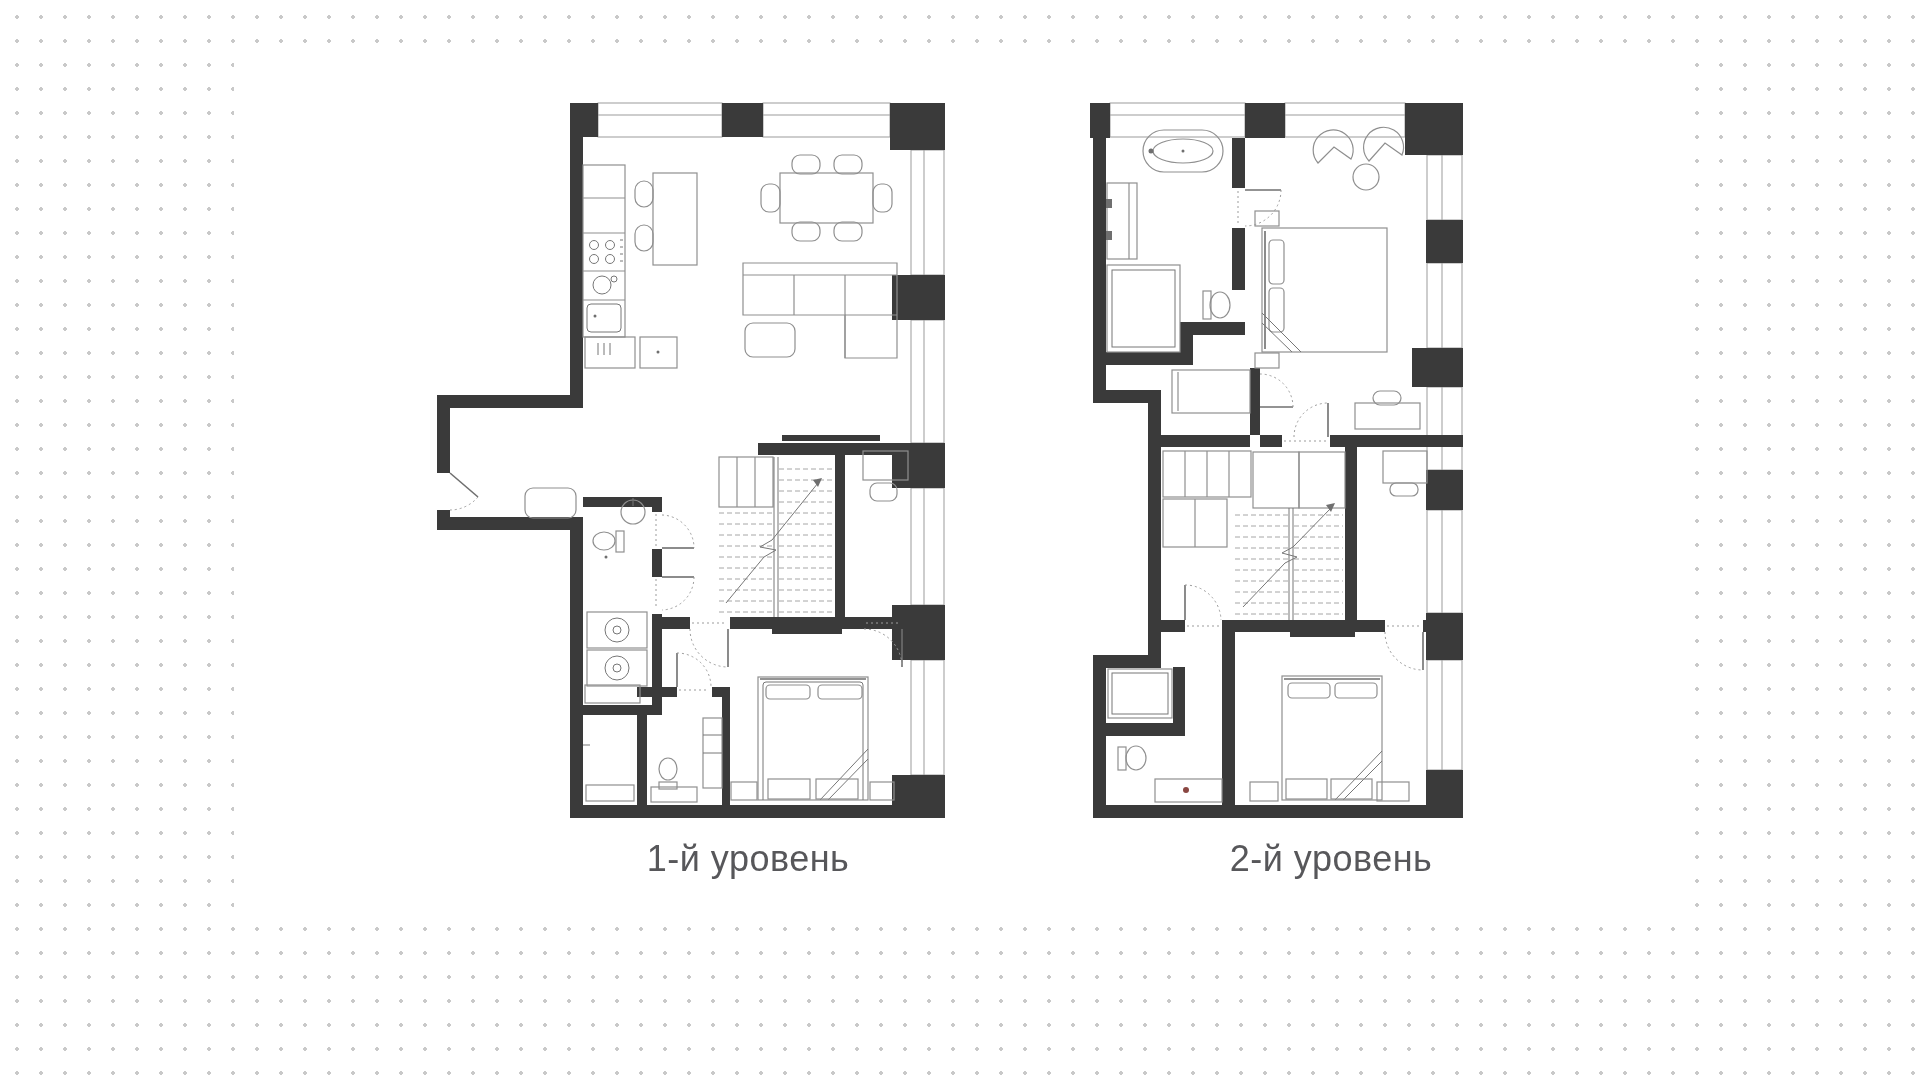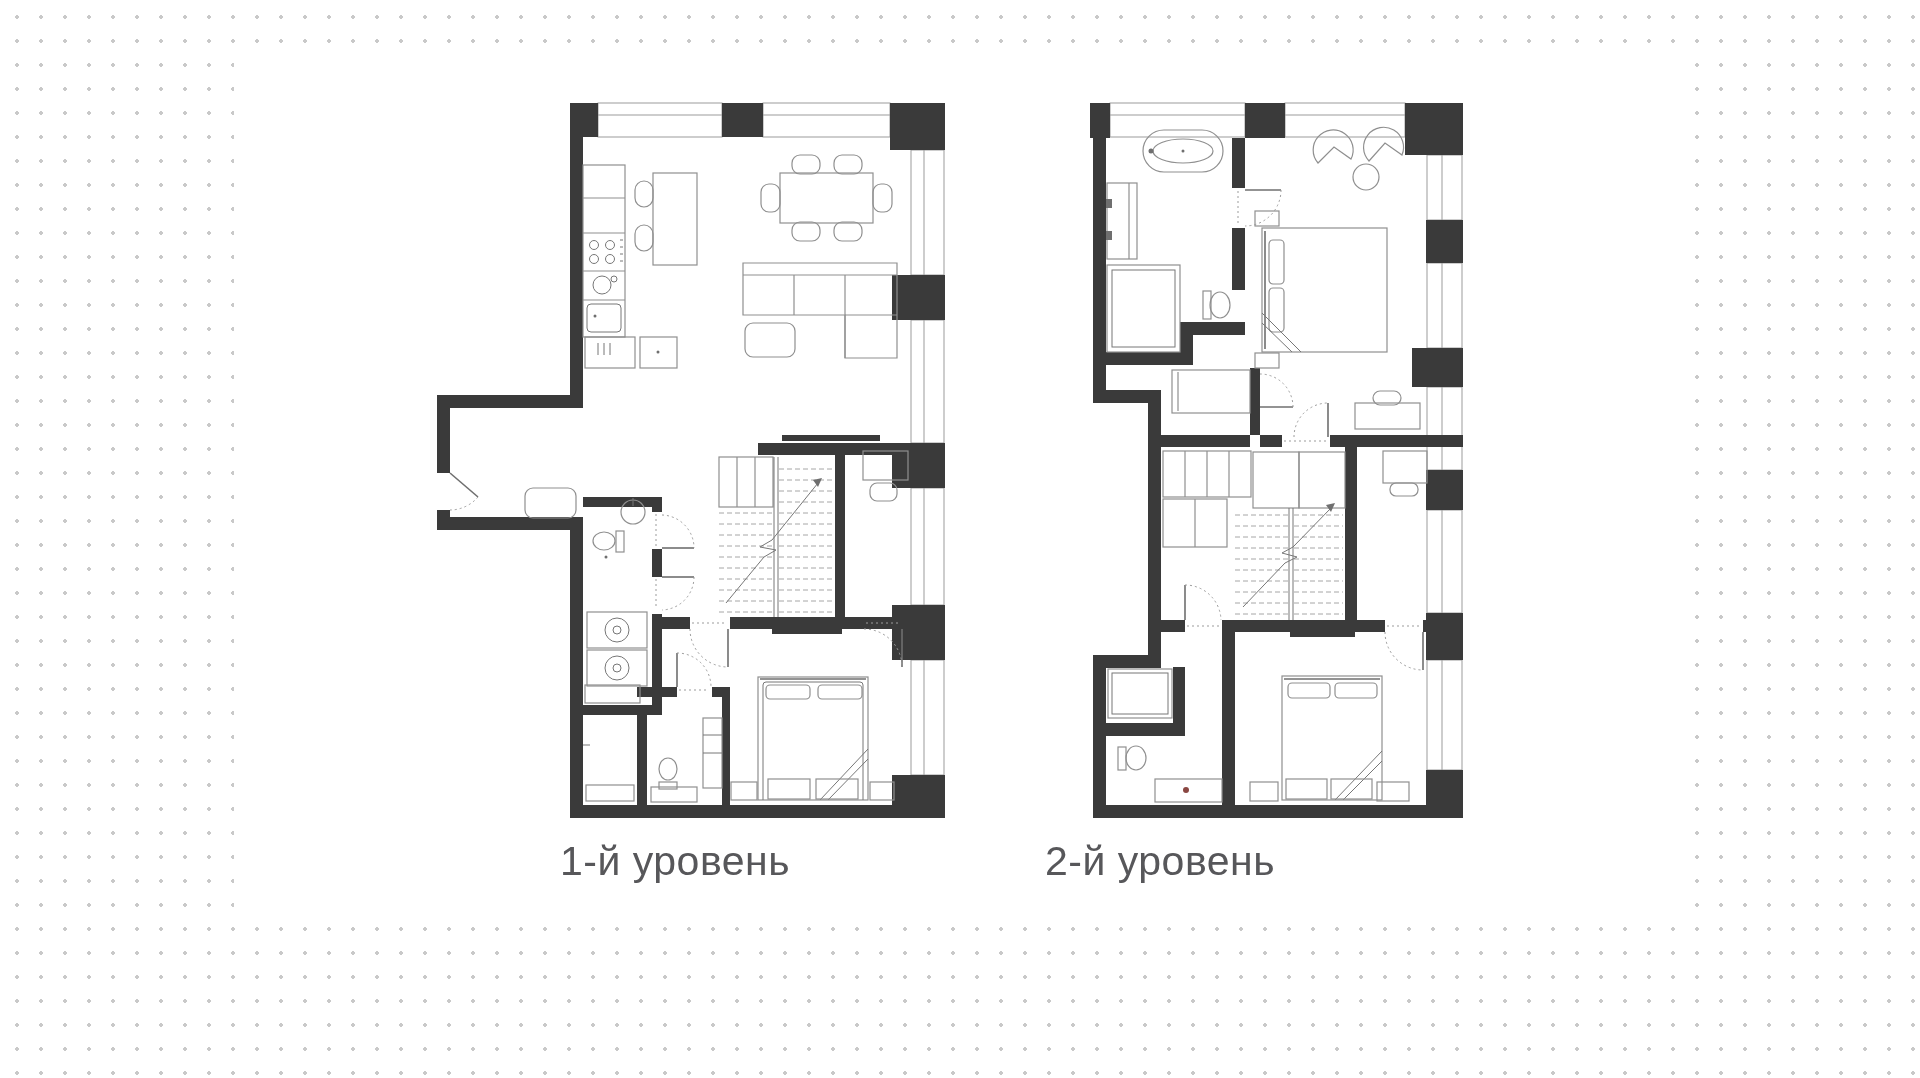--- a/index.html
+++ b/index.html
@@ -10,22 +10,22 @@
     background-size:24px 24px;
     background-position:5px 5px;
     font-family:"Liberation Sans",sans-serif;
   }
   .panel{
     position:absolute;left:234px;top:62px;width:1459px;height:846px;
     background:#ffffff;
   }
   .plan{position:absolute;}
   .plan-label{
-    position:absolute;text-align:left;
-    font-size:41px;color:#57575a;letter-spacing:.5px;
+    position:absolute;text-align:center;
+    font-size:36px;color:#57575a;letter-spacing:.5px;
   }
   
   .w{fill:#3a3a3a;stroke:none;}
   .f{fill:none;stroke:#8f8f8f;stroke-width:1.2;}
   .t{fill:none;stroke:#777777;stroke-width:1;}
   .win{fill:#ffffff;stroke:#9b9b9b;stroke-width:1;}
   .dash{fill:none;stroke:#a6a6a6;stroke-width:1;stroke-dasharray:5 3;}
   .dot{fill:none;stroke:#9b9b9b;stroke-width:1;stroke-dasharray:2 3;}
   .leaf{fill:none;stroke:#6f6f6f;stroke-width:1.6;}
   .dk{fill:#6f6f6f;}
@@ -410,15 +410,15 @@
     <rect class="f" x="292" y="697" width="32" height="19"></rect>
     <line class="leaf" x1="338" y1="547" x2="338" y2="585"></line>
     <path class="dot" d="M300,547 A38,38 0 0 0 338,585"></path>
     <line class="dot" x1="302" y1="541" x2="336" y2="541"></line>
   </g>
 </svg>
 
 <div class="plan-label" style="left:560px;top:838px;width:376px">
   <span>1-й уровень</span>
 </div>
-<div class="plan-label" style="left:1045px;top:838px;width:376px">
+<div class="plan-label" style="left:1143px;top:838px;width:376px">
   <span>2-й уровень</span>
 </div>
 
 </body></html>

